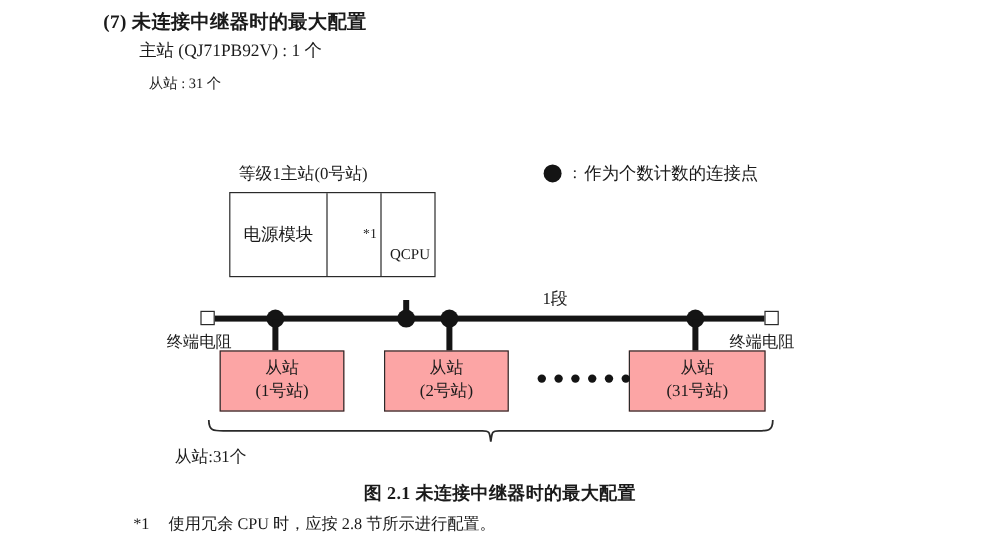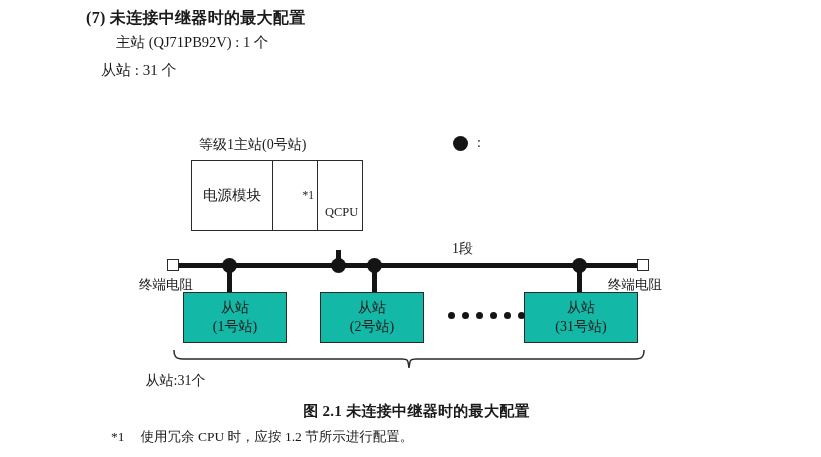--- a/index.html
+++ b/index.html
@@ -26,22 +26,22 @@
     letter-spacing: 0.3px;
     white-space: nowrap;
   }
   #heading-line-master {
     left: 116px; top: 33px;
     font-size: 14.5px;
     white-space: nowrap;
     text-align: center;
   }
   #heading-line-slave {
-    left: 101px; top: 61px;
-    font-size: 15px;
+    left: 124px; top: 61px;
+    font-size: 12px;
     white-space: nowrap;
   }
 
   
   #legend {
     left: 453px; top: 135px;
     display: flex;
     align-items: center;
     white-space: nowrap;
   }
@@ -150,21 +150,21 @@
   }
   #drop-master { left: 336px; top: 250px;  height: 14px; }
   #drop-s1     { left: 227px; top: 266px;  height: 27px; }
   #drop-s2     { left: 372px; top: 266px;  height: 27px; }
   #drop-s31    { left: 577px; top: 266px;  height: 27px; }
 
   
   .slave-box {
     border: 1.6px solid #2a2a2a;
     box-sizing: border-box;
-    background: #14b8a6;
+    background: #fca5a5;
     display: flex;
     flex-direction: column;
     align-items: center;
     justify-content: center;
     font-size: 14px;
     line-height: 1.35;
     top: 292px;
     height: 51px;
   }
   #slave-box-1  { left: 183px; width: 104px; }
@@ -219,20 +219,21 @@
 </head>
 <body>
 
 <div class="abs" id="heading-title">(7) 未连接中继器时的最大配置</div>
 <div class="abs" id="heading-line-master">主站 (QJ71PB92V) : 1 个</div>
 <div class="abs" id="heading-line-slave">从站 : 31 个</div>
 
 <div class="abs" id="legend">
   <span class="legend-dot"></span>
   <span class="legend-colon">:</span>
+  <span class="legend-text">作为个数计数的连接点</span>
 </div>
 
 <div class="abs" id="master-label">等级1主站(0号站)</div>
 
 <div class="abs" id="master-box">
   <div class="cell" id="cell-power">电源模块</div>
   <div class="cell" id="cell-cpu">
     <span class="footnote-mark">*1</span>
     <span class="cpu-text">QCPU</span>
   </div>
@@ -286,14 +287,14 @@
 
 <div class="abs" id="brace-caption">
   <span class="inner">从站:31个</span>
 </div>
 
 <div class="abs" id="figure-caption">
   <span class="inner">图 2.1  未连接中继器时的最大配置</span>
 </div>
 
 <div class="abs" id="footnote">
-  <span class="fn-mark">*1</span><span>使用冗余 CPU 时，应按 1.2 节所示进行配置。</span>
+  <span class="fn-mark">*1</span><span>使用冗余 CPU 时，应按 2.8 节所示进行配置。</span>
 </div>
 
 </body></html>

